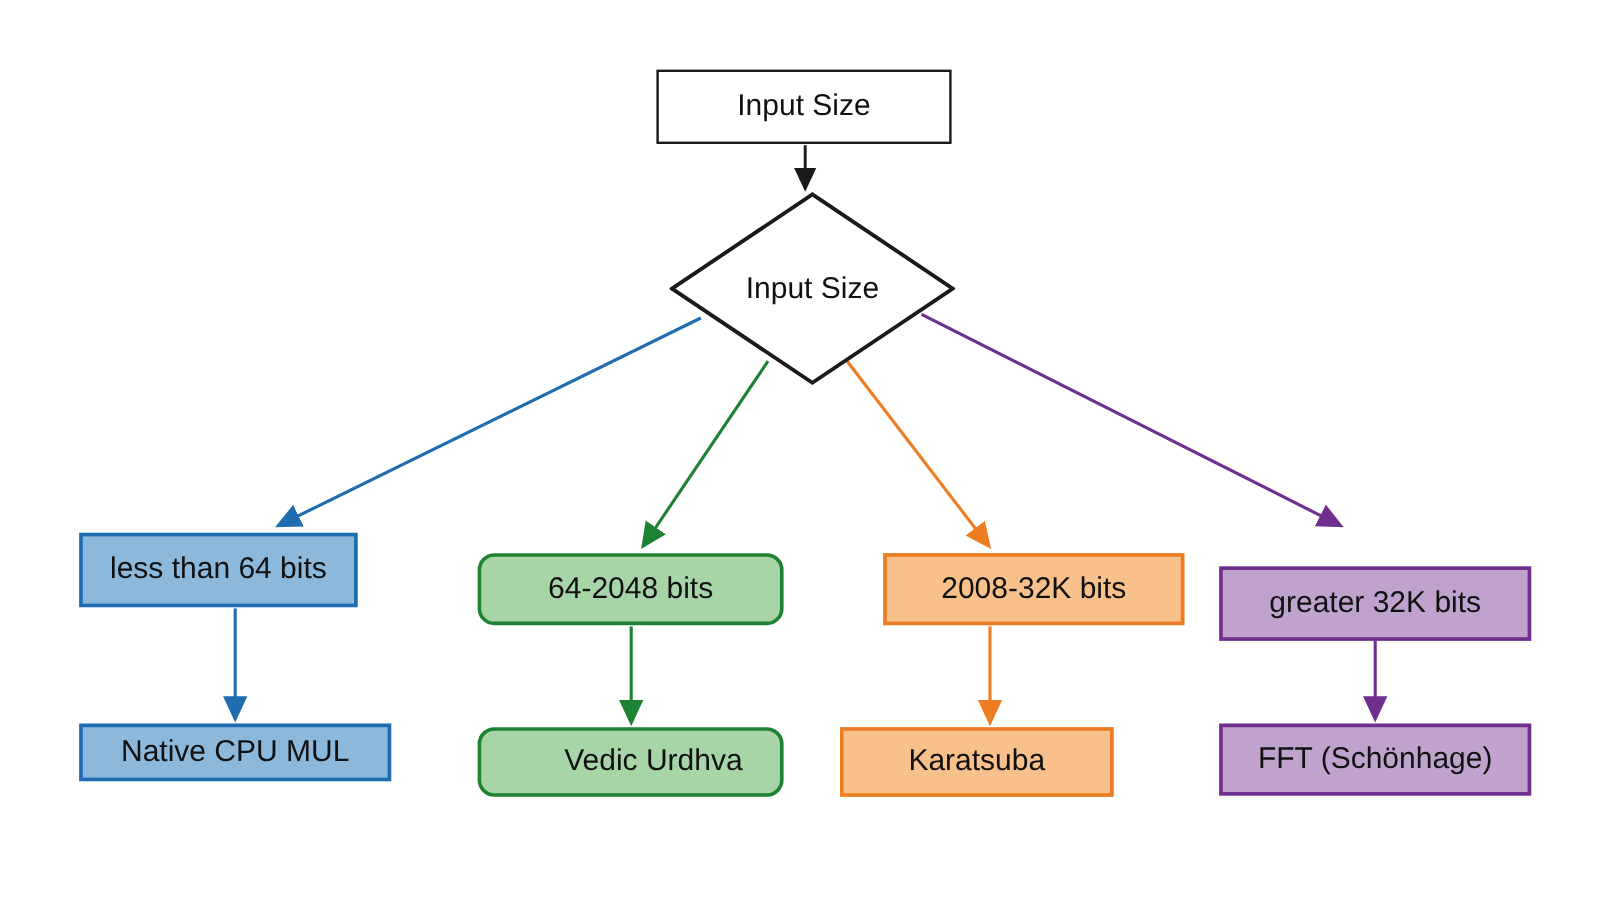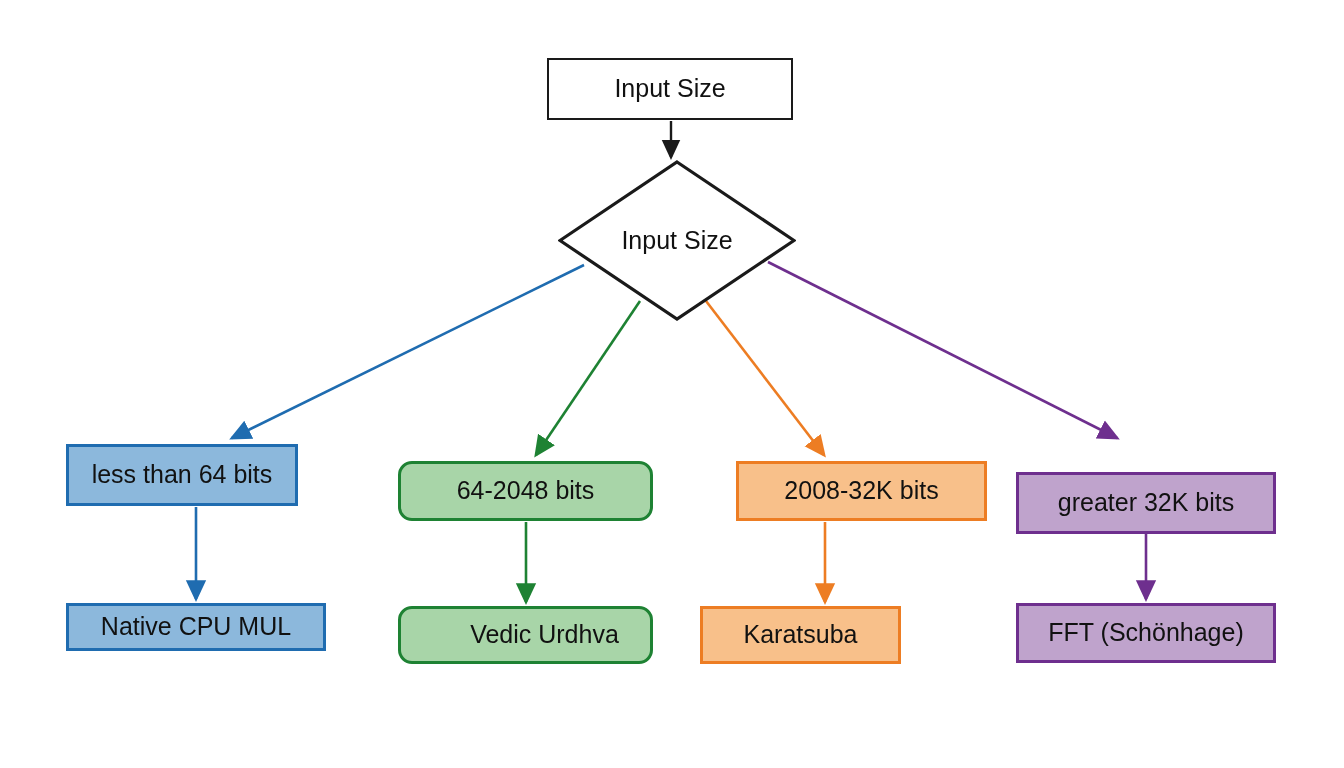--- a/index.html
+++ b/index.html
@@ -88,21 +88,21 @@
   .box.orange { background: #F8C08A; border-color: #ED7D23; }
   .box.purple { background: #BFA3CC; border-color: #6E2F8E; }
 
   .cond-blue   { left: 66px;   top: 444px; width: 232px; height: 62px; }
   .cond-green  { left: 398px;  top: 461px; width: 255px; height: 60px; }
   .cond-orange { left: 736px;  top: 461px; width: 251px; height: 60px; }
   .cond-purple { left: 1016px; top: 444px; width: 260px; height: 62px; margin-top: 28px; }
 
   .alg-blue   { left: 66px;   top: 603px; width: 260px; height: 48px; }
   .alg-green  { left: 398px;  top: 606px; width: 255px; height: 58px; padding-left: 38px; }
-  .alg-orange { left: 700px;  top: 606px; width: 201px; height: 58px; }
+  .alg-orange { left: 700px;  top: 606px; width: 228px; height: 58px; }
   .alg-purple { left: 1016px; top: 603px; width: 260px; height: 60px; }
 </style>
 </head>
 <body>
 
 <div id="stage">
 
   <svg id="edges" viewBox="0 0 1344 768" xmlns="http://www.w3.org/2000/svg">
     <defs>
       <marker id="ah-black" markerWidth="9" markerHeight="9" refX="7.2" refY="4.5" orient="auto" markerUnits="strokeWidth">

